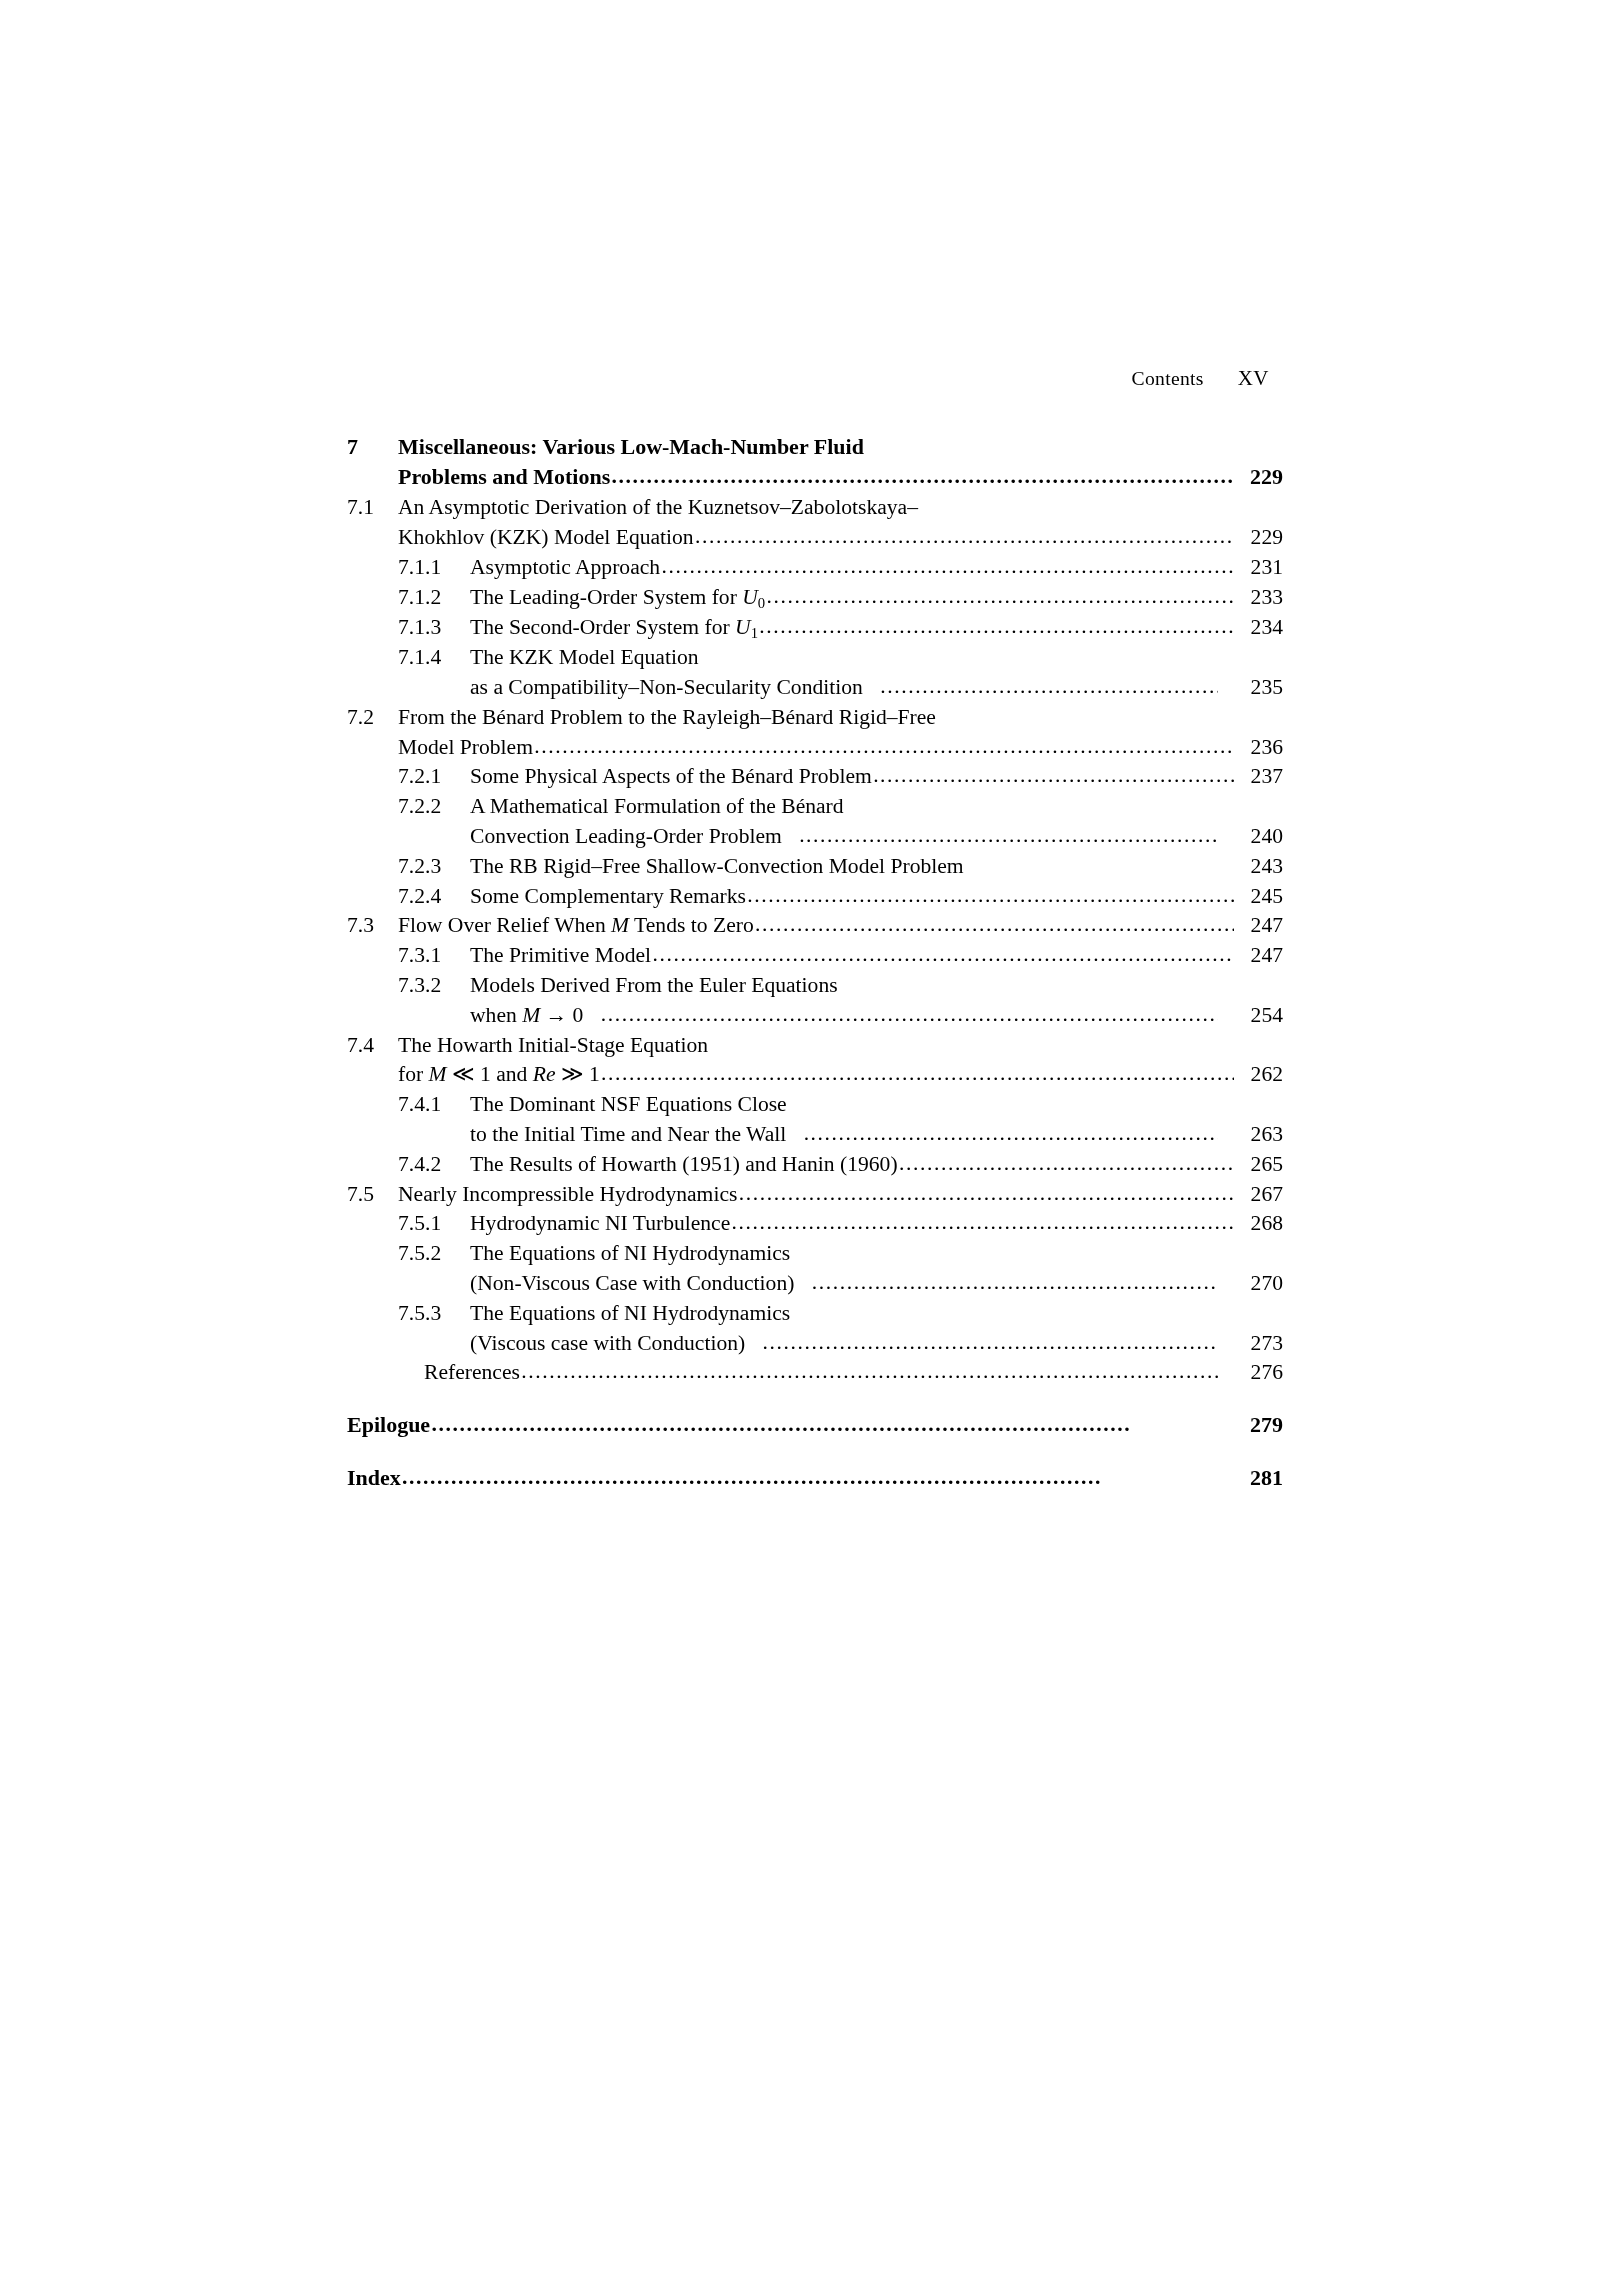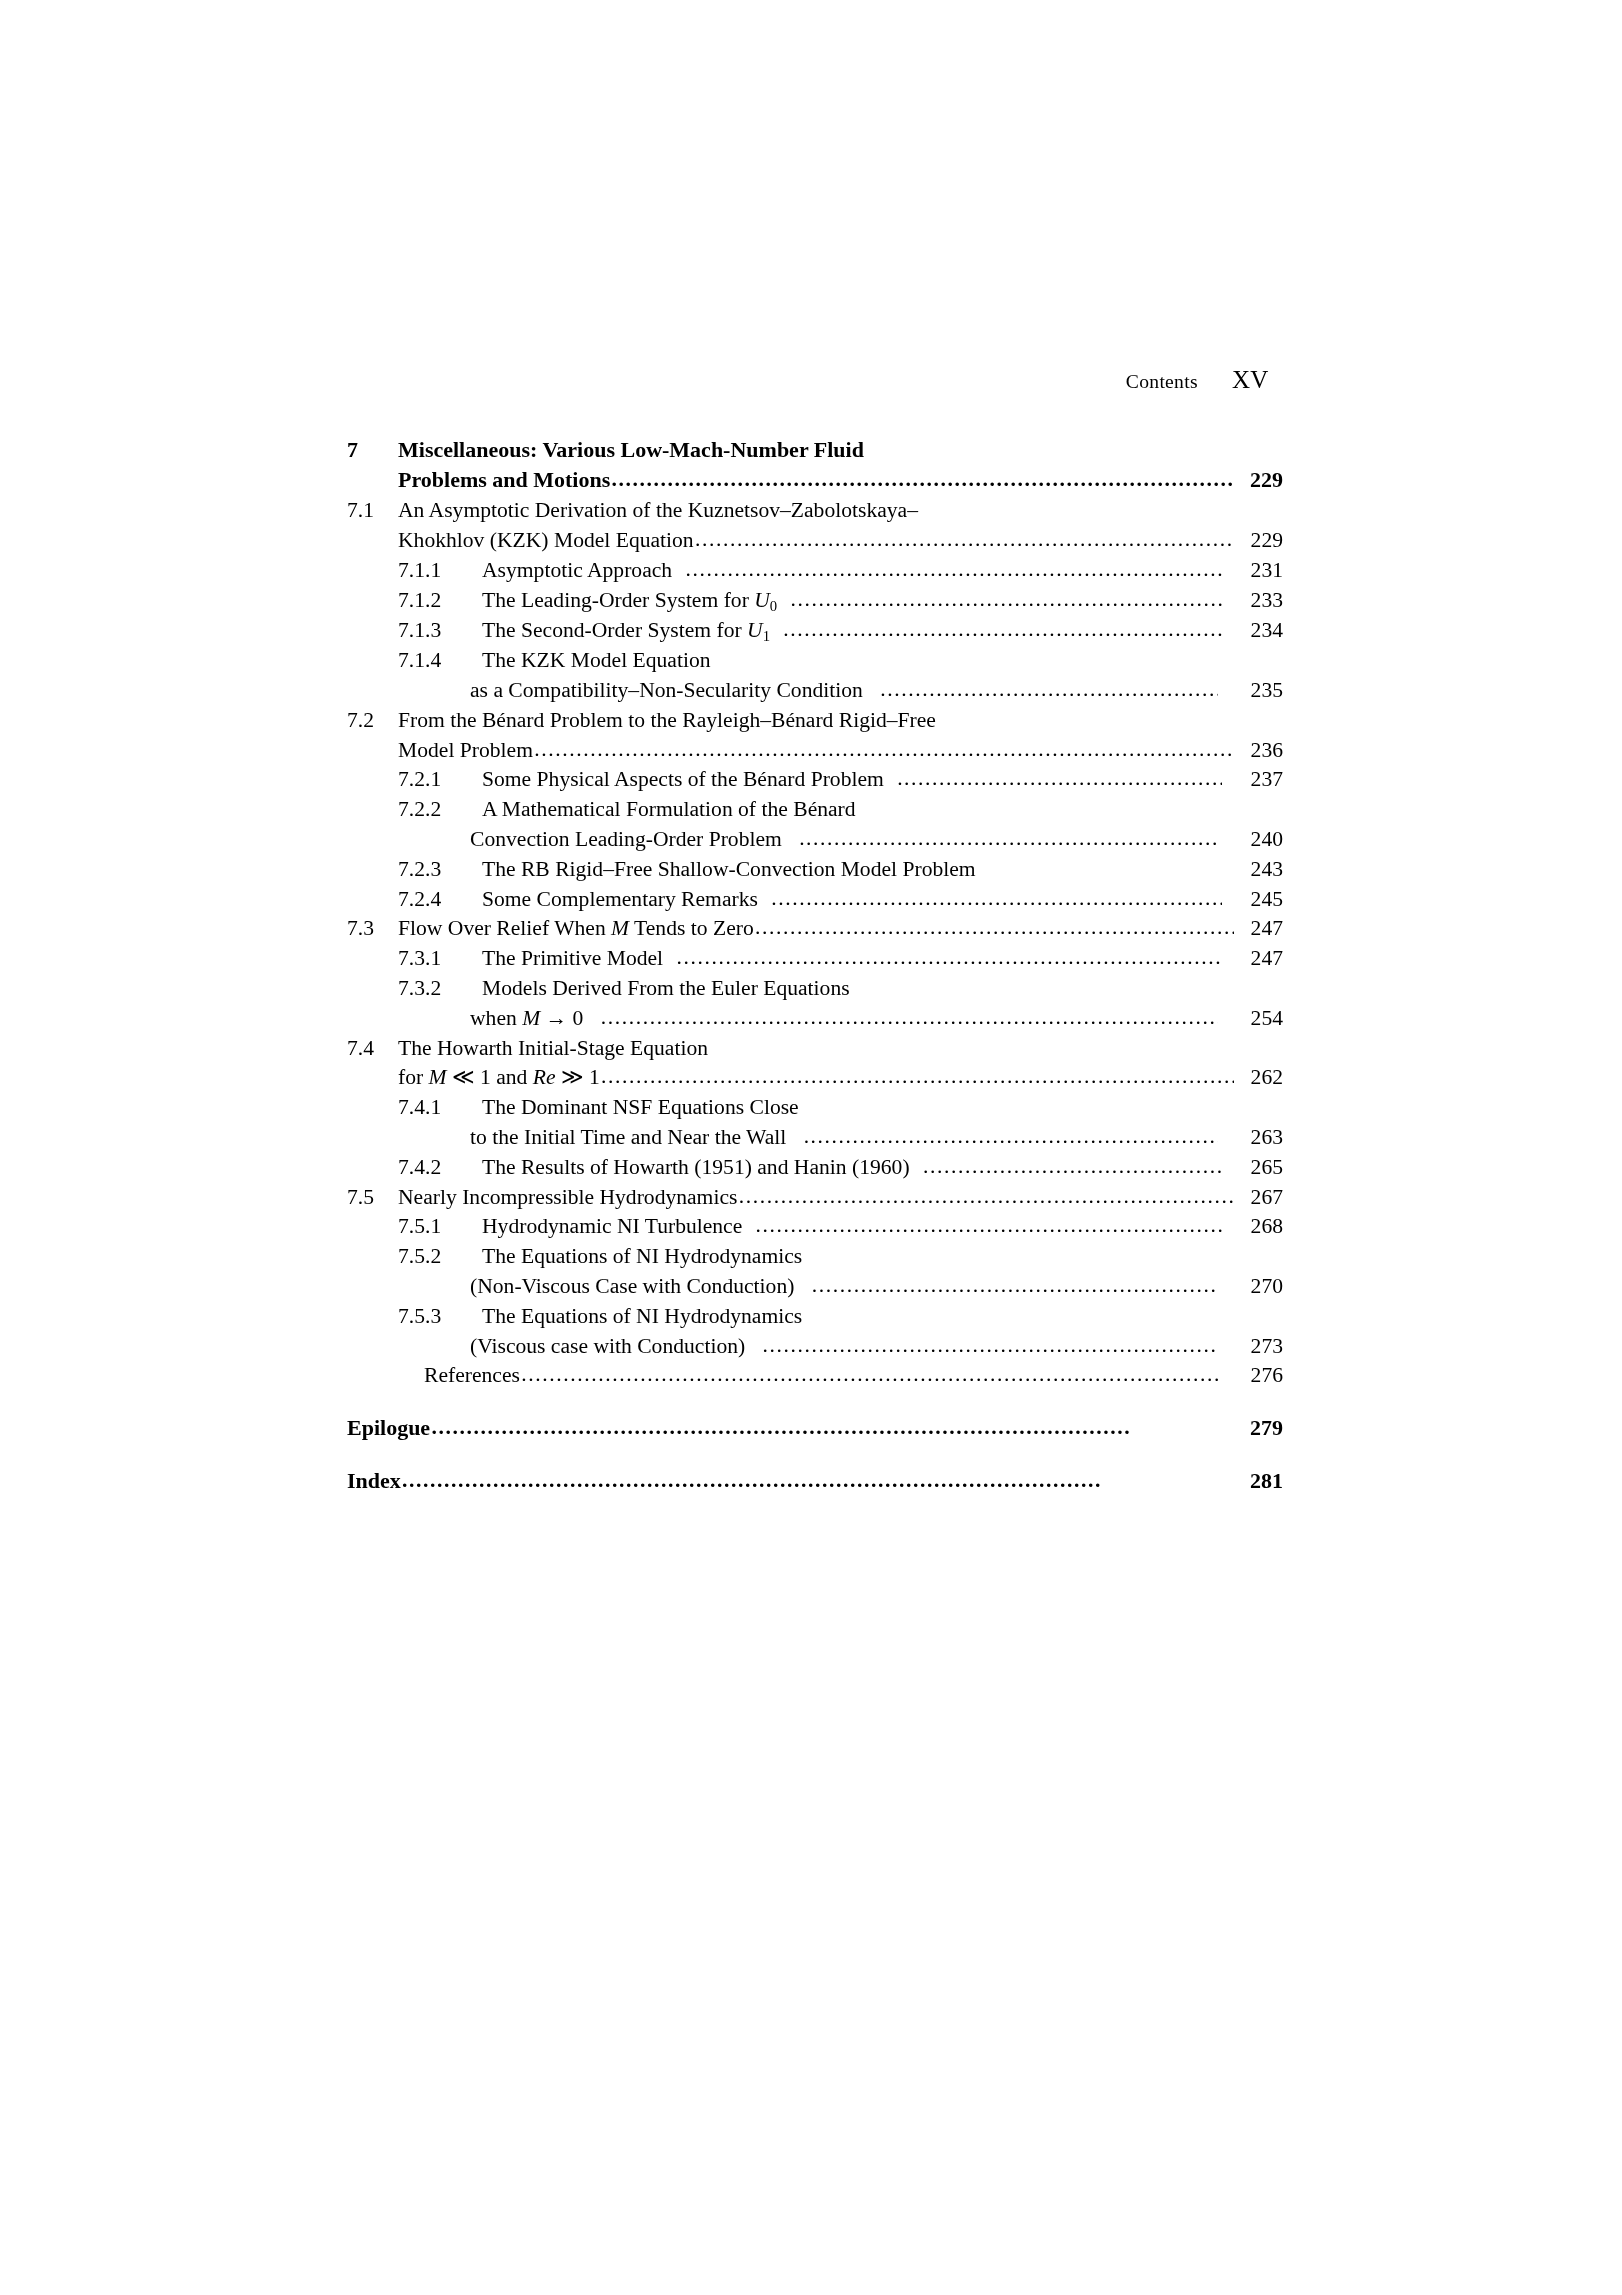--- a/index.html
+++ b/index.html
@@ -29,21 +29,21 @@
   .runhead {
     display: flex;
     justify-content: flex-end;
     align-items: baseline;
     font-size: 19.6px;
     letter-spacing: 0.3px;
     margin-bottom: 41px;
     padding-right: 14.4px;
   }
   .runhead .rh-label { margin-right: 34px; }
-  .runhead .rh-page { font-size: 25px; }
+  .runhead .rh-page { font-size: 21px; }
 
   
   .row {
     display: flex;
     align-items: baseline;
     font-size: 21.6px;
     line-height: 1.38;
     margin: 0;
   }
   .num {
@@ -70,21 +70,21 @@
     font-family: Liberation Serif, serif;
   }
   .nodots {
     flex: 1 1 auto;
   }
 
   
   .lvl1 .num { width: 51px; margin-left: 0px; }
   .lvl1 { margin-left: 0px; }
   .lvl2 .num { width: 72px; }
-  .lvl2 { margin-left: 51px; gap: 12px; }
+  .lvl2 { margin-left: 51px; }
 
   .cont-1 { margin-left: 51px; }
   .cont-2 { margin-left: 123px; gap: 16px; }
 
   .bold { font-weight: bold; }
   .chapline { font-size: 22px; }
   .chapline .num { width: 51px; }
 
   .big {
     font-size: 22px;

